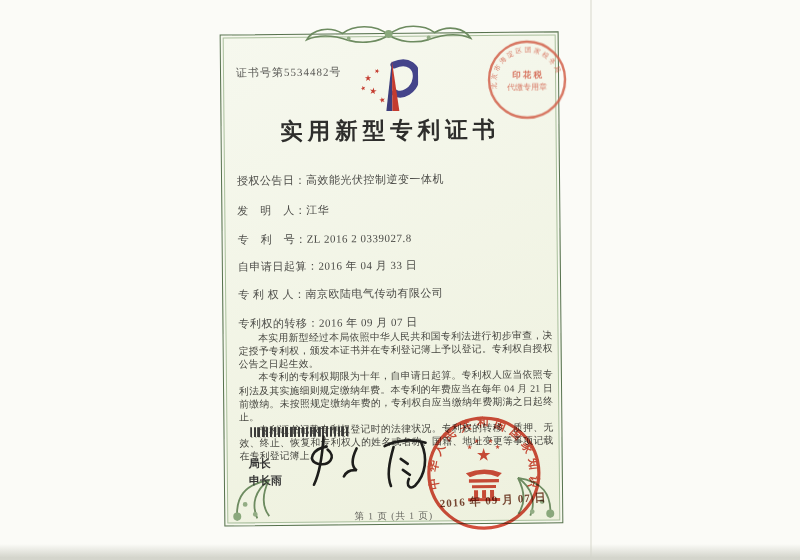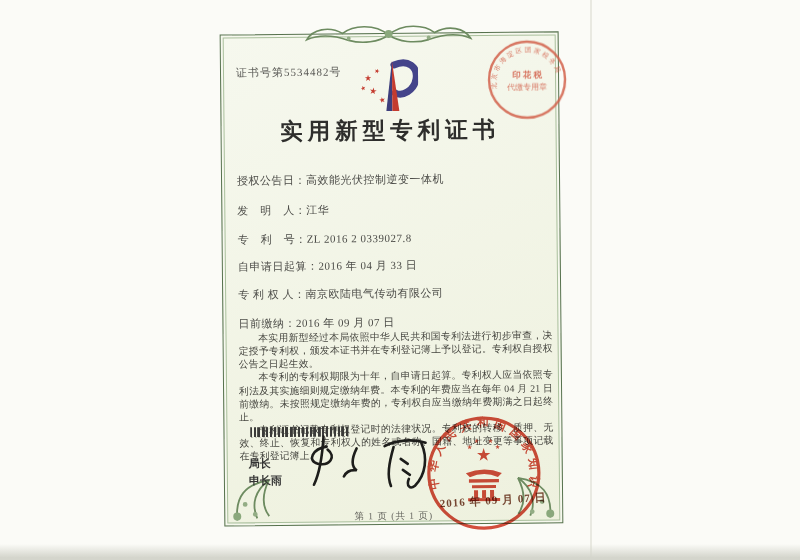--- a/index.html
+++ b/index.html
@@ -110,21 +110,21 @@
       <use href="#star" transform="translate(28,41) scale(3.0) rotate(-12)" fill="#c43b2f"></use>
     </svg>
 
     <div class="title">实用新型专利证书</div>
 
     <div class="field-row fr0"><span>授权公告日：</span><span>高效能光伏控制逆变一体机</span></div>
     <div class="field-row fr1"><span>发　明　人：</span><span>江华</span></div>
     <div class="field-row fr2"><span>专　利　号：</span><span>ZL 2016 2 0339027.8</span></div>
     <div class="field-row fr3"><span>自申请日起算：</span><span>2016 年 04 月 33 日</span></div>
     <div class="field-row fr4"><span>专 利 权 人：</span><span>南京欧陆电气传动有限公司</span></div>
-    <div class="field-row fr5"><span>日前缴纳：</span><span>2016 年 09 月 07 日</span></div>
+    <div class="field-row fr5"><span>专利权的转移：</span><span>2016 年 09 月 07 日</span></div>
 
     <div class="body-text">
       <p>本实用新型经过本局依照中华人民共和国专利法进行初步审查，决定授予专利权，颁发本证书并在专利登记簿上予以登记。专利权自授权公告之日起生效。</p>
       <p>本专利的专利权期限为十年，自申请日起算。专利权人应当依照专利法及其实施细则规定缴纳年费。本专利的年费应当在每年 04 月 21 日前缴纳。未按照规定缴纳年费的，专利权自应当缴纳年费期满之日起终止。</p>
       <p>专利证书记载专利权登记时的法律状况。专利权的转移、质押、无效、终止、恢复和专利权人的姓名或名称、国籍、地址变更等事项记载在专利登记簿上。</p>
     </div>
 
     <div class="barcode"></div>
 
     <div class="signer">

